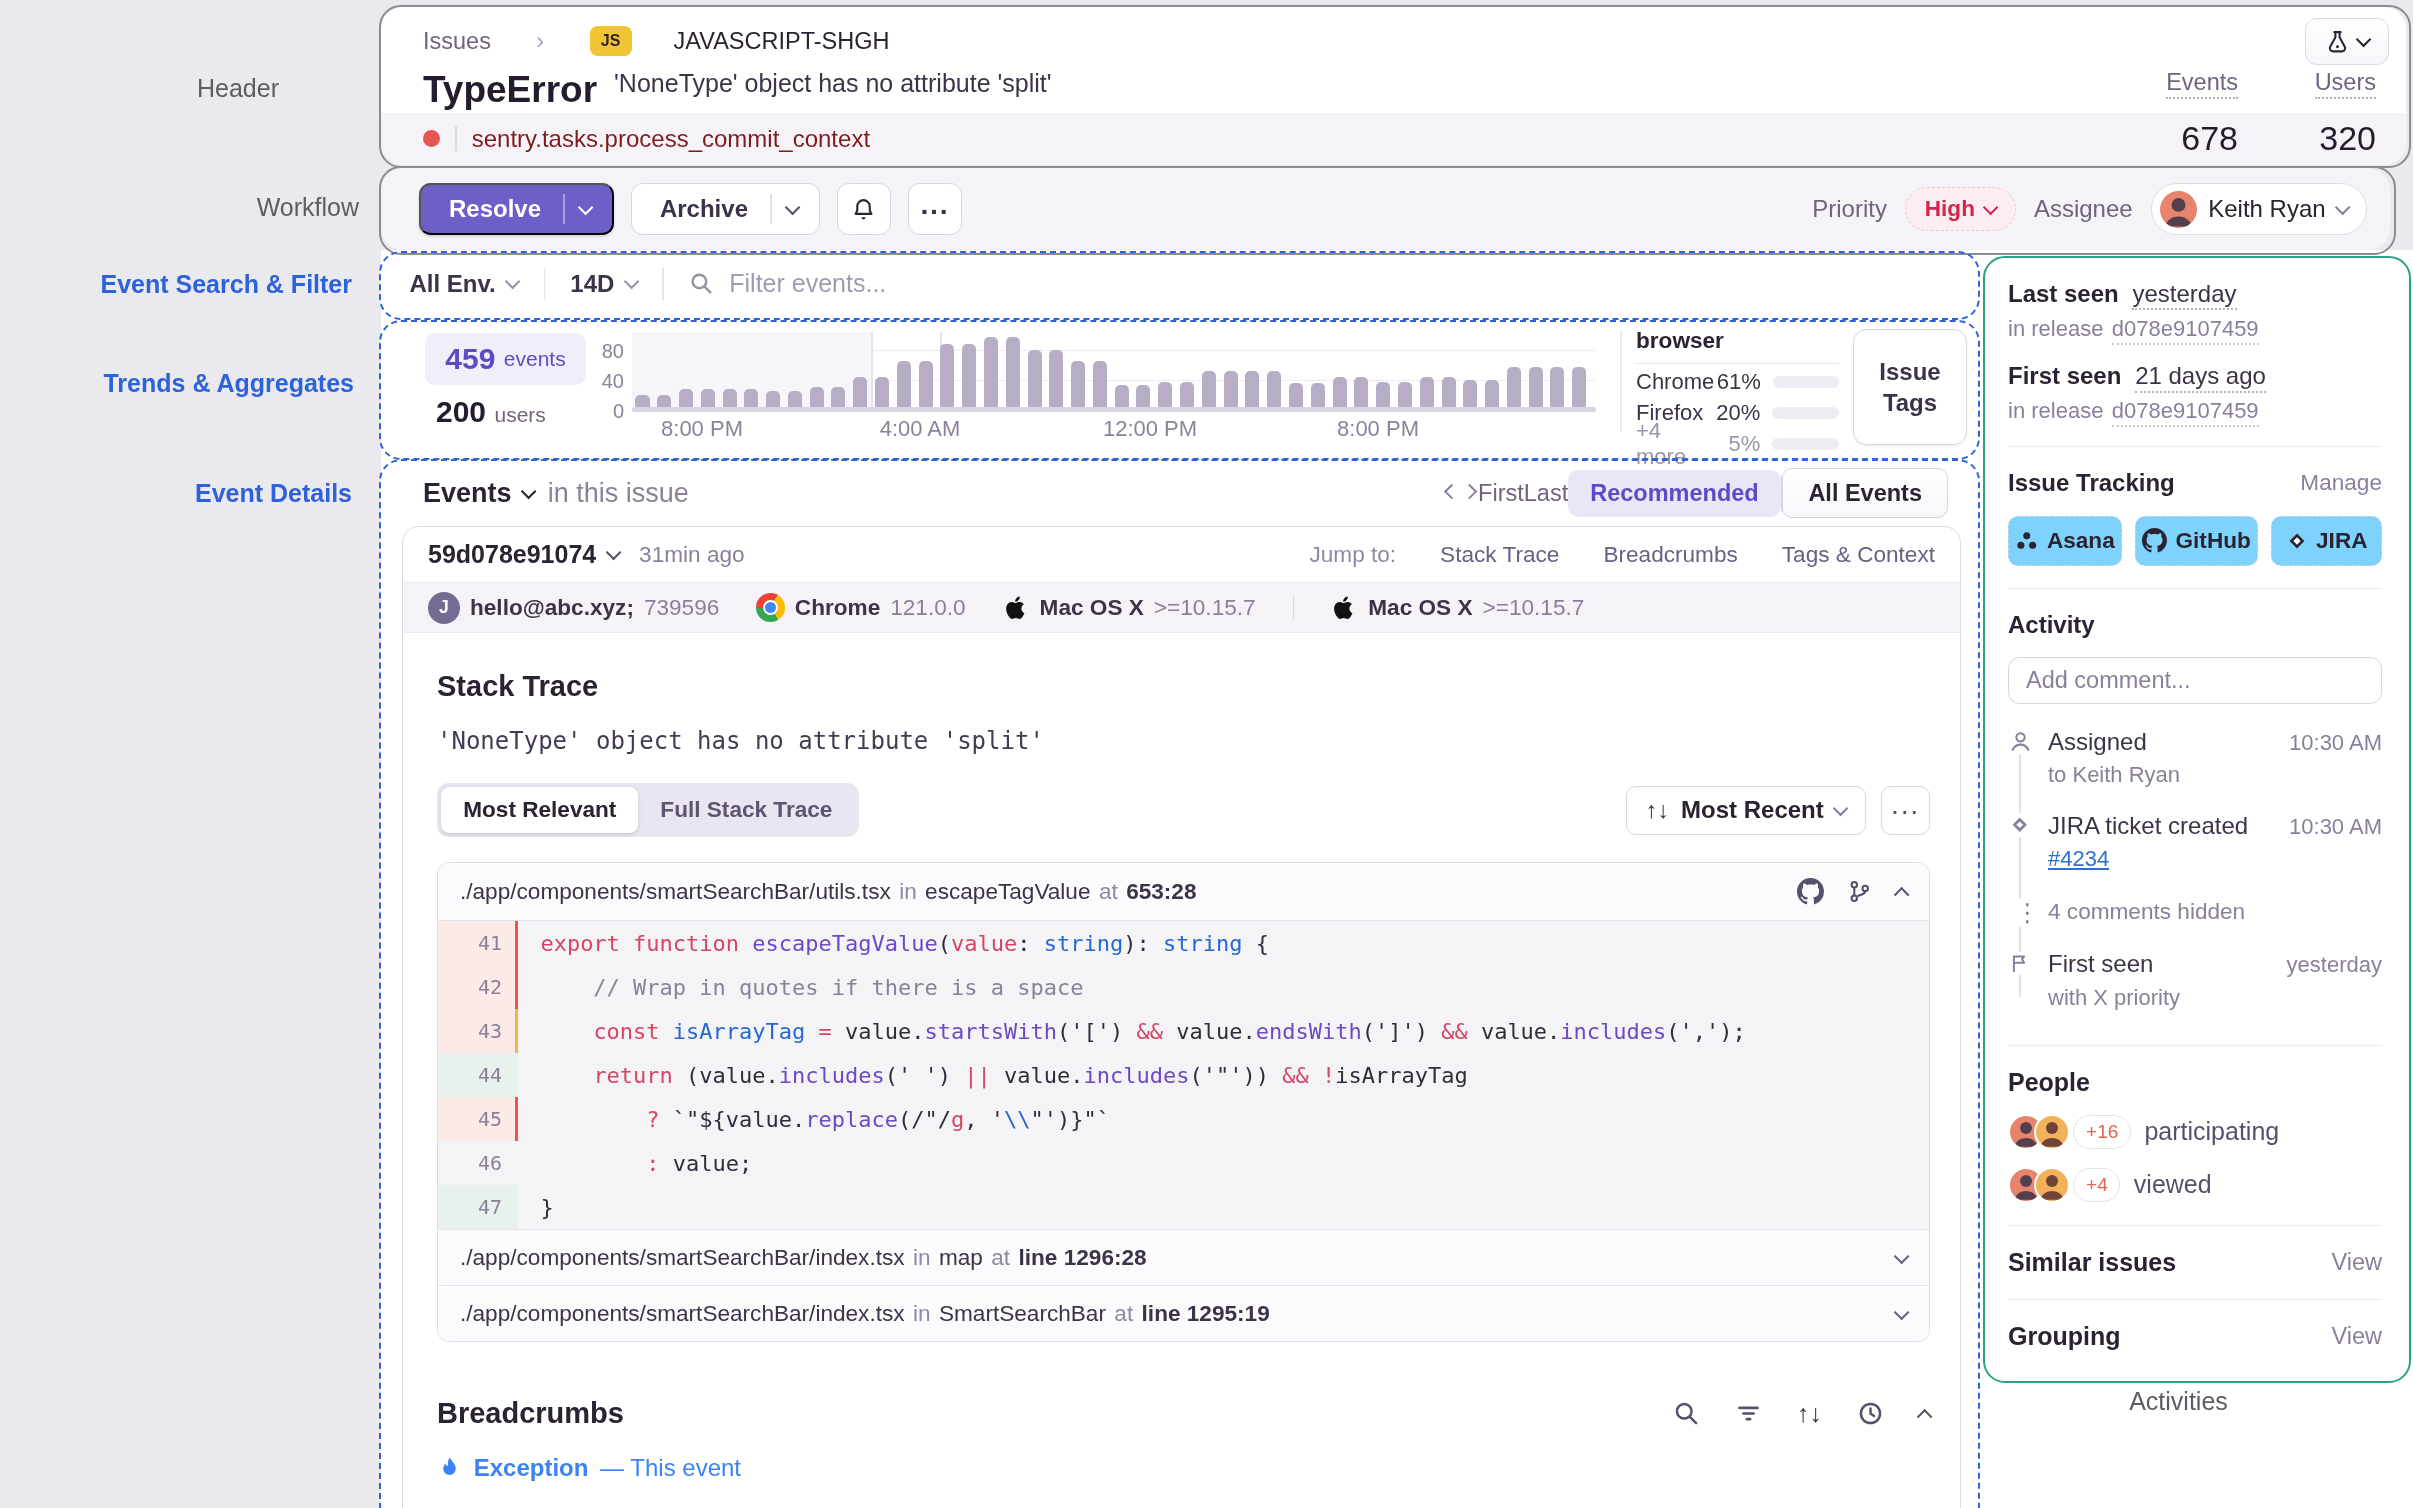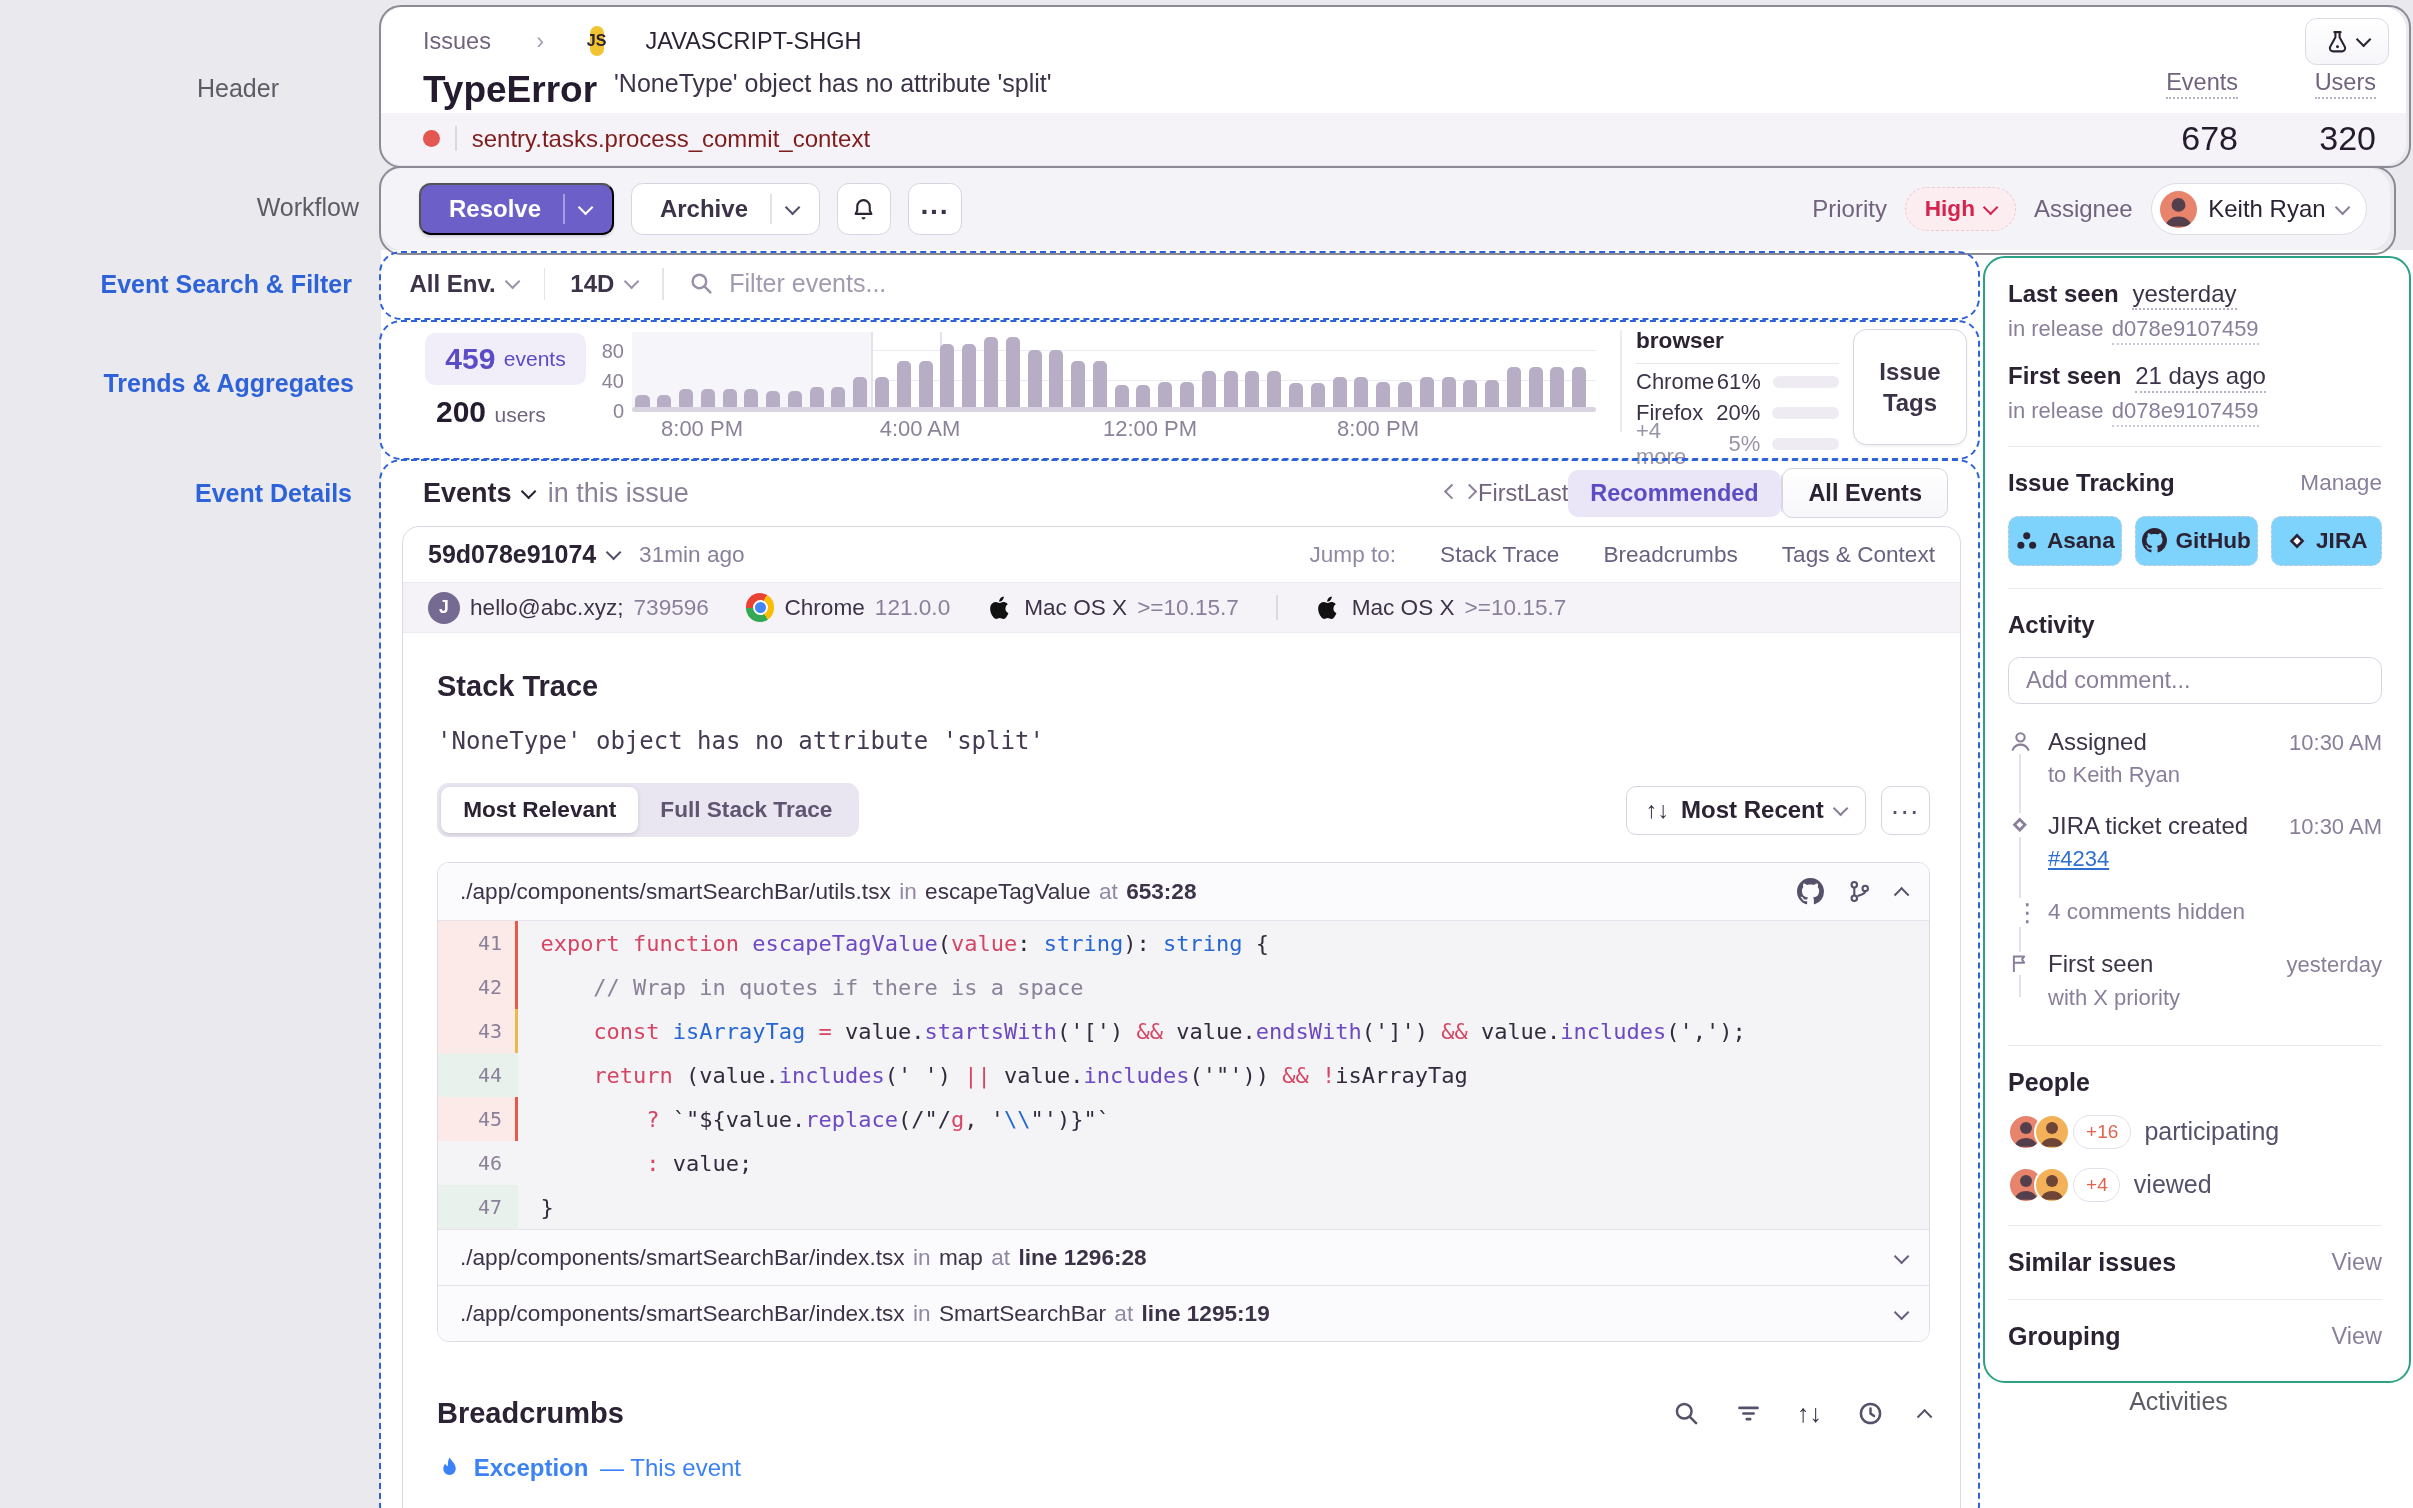--- a/index.html
+++ b/index.html
@@ -21,21 +21,21 @@
   .chev.left{transform:rotate(135deg);}
   .chev.right{transform:rotate(-45deg);}
   .dotted-u{border-bottom:2.5px dotted #b9b0c4;padding-bottom:1.7px;}
   .hr{border:none;border-top:1.7px solid #eceaf0;margin:22px 0;}
   svg{display:block;}
   
   #app-header{left:381px;top:6.7px;width:2025px;height:158px;background:#fff;border-radius:22px;overflow:hidden;}
   .hdr-row1{display:flex;align-items:center;height:52px;padding:8.4px 17px 0 42px;gap:32px;}
   .crumb{font-size:23.5px;color:#71637e;}
   .crumb-sep{color:#a79ebc;font-size:23.5px;margin:0 13.4px;}
-  .js-badge{width:14px;height:30px;border-radius:7.5px;background:#f0c432;color:#2b2233;font-weight:800;font-size:16px;display:flex;align-items:center;justify-content:center;margin-right:10px;}
+  .js-badge{width:42px;height:30px;border-radius:7.5px;background:#f0c432;color:#2b2233;font-weight:800;font-size:16px;display:flex;align-items:center;justify-content:center;margin-right:10px;}
   .crumb-proj{font-size:23.5px;color:#2b2233;font-weight:500;}
   .flask-btn{margin-left:auto;width:84px;height:47px;border:1.7px solid #ddd8e4;border-radius:11.7px;display:flex;align-items:center;justify-content:center;gap:8.4px;background:linear-gradient(#ffffff,#f6f5f9);color:#2b2233;}
   .hdr-row2{display:flex;align-items:flex-start;padding:1.7px 30px 0 42px;}
   .issue-title{font-size:37px;font-weight:800;color:#241c2e;}
   .issue-sub{font-size:25px;color:#3d3349;margin-left:17px;}
   .stat-cols{margin-left:auto;display:flex;gap:37px;}
   .stat-col{min-width:101px;text-align:right;}
   .stat-label{font-size:23.5px;color:#71637e;border-bottom:2.5px dotted #b9b0c4;padding-bottom:2.5px;}
   .hdr-row3{position:absolute;left:0;right:0;bottom:0;height:52px;background:#f5f3f8;display:flex;align-items:center;padding:0 30px 0 42px;}
   .err-dot{width:17px;height:17px;border-radius:50%;background:#e4564f;}
@@ -107,21 +107,21 @@
   
   #event-card{left:402px;top:526px;width:1559px;height:1014px;background:#fff;border:1.7px solid #ddd8e5;border-radius:17px;box-sizing:border-box;overflow:hidden;}
   .ec-row1{height:55px;display:flex;align-items:center;padding:0 25px;}
   .ec-id{font-size:25px;font-weight:700;display:inline-flex;align-items:center;gap:11.7px;}
   .ec-age{font-size:22.6px;color:#8a7f9b;margin-left:20px;}
   .jump{margin-left:auto;display:flex;align-items:center;gap:44px;}
   .jump-label{font-size:22.6px;color:#9188a3;}
   .jump-link{font-size:22.6px;color:#6a6080;}
   .ctx-strip{height:49px;background:#f5f3f8;border-top:1.7px solid #eceaf1;border-bottom:1.7px solid #eceaf1;display:flex;align-items:center;gap:15px;padding:0 25px;}
   .ctx-group{display:flex;align-items:center;gap:10px;margin-right:22px;}
-  .ctx-main{font-size:22.6px;color:#3d3349;font-weight:400;}
+  .ctx-main{font-size:22.6px;color:#3d3349;font-weight:700;}
   .ctx-muted{font-size:22.6px;color:#8a7f9b;}
   .j-avatar{width:32px;height:32px;border-radius:50%;background:#756a92;color:#fff;font-size:17.6px;font-weight:700;display:flex;align-items:center;justify-content:center;}
   .chrome-ico{width:28.5px;height:28.5px;border-radius:50%;background:conic-gradient(from -90deg,#ea4335 0 33%,#fbbc05 0 66%,#34a853 0 100%);position:relative;}
   .chrome-ico::after{content:"";position:absolute;inset:6.7px;background:#4285f4;border:2.5px solid #fff;border-radius:50%;}
   .ctx-div{width:1.7px;height:25px;background:#ddd9e3;margin-right:22px;}
   .ec-body{padding:0 30px 0 34px;}
   .st-title{font-size:29px;font-weight:700;margin-top:37px;}
   .st-msg{font-family:"DejaVu Sans Mono",monospace;font-size:24px;color:#443a52;margin-top:23.5px;}
   .tabs-row{margin-top:28.5px;display:flex;align-items:center;}
   .seg{background:#eae6f1;border-radius:11.7px;padding:4.2px;display:inline-flex;}

